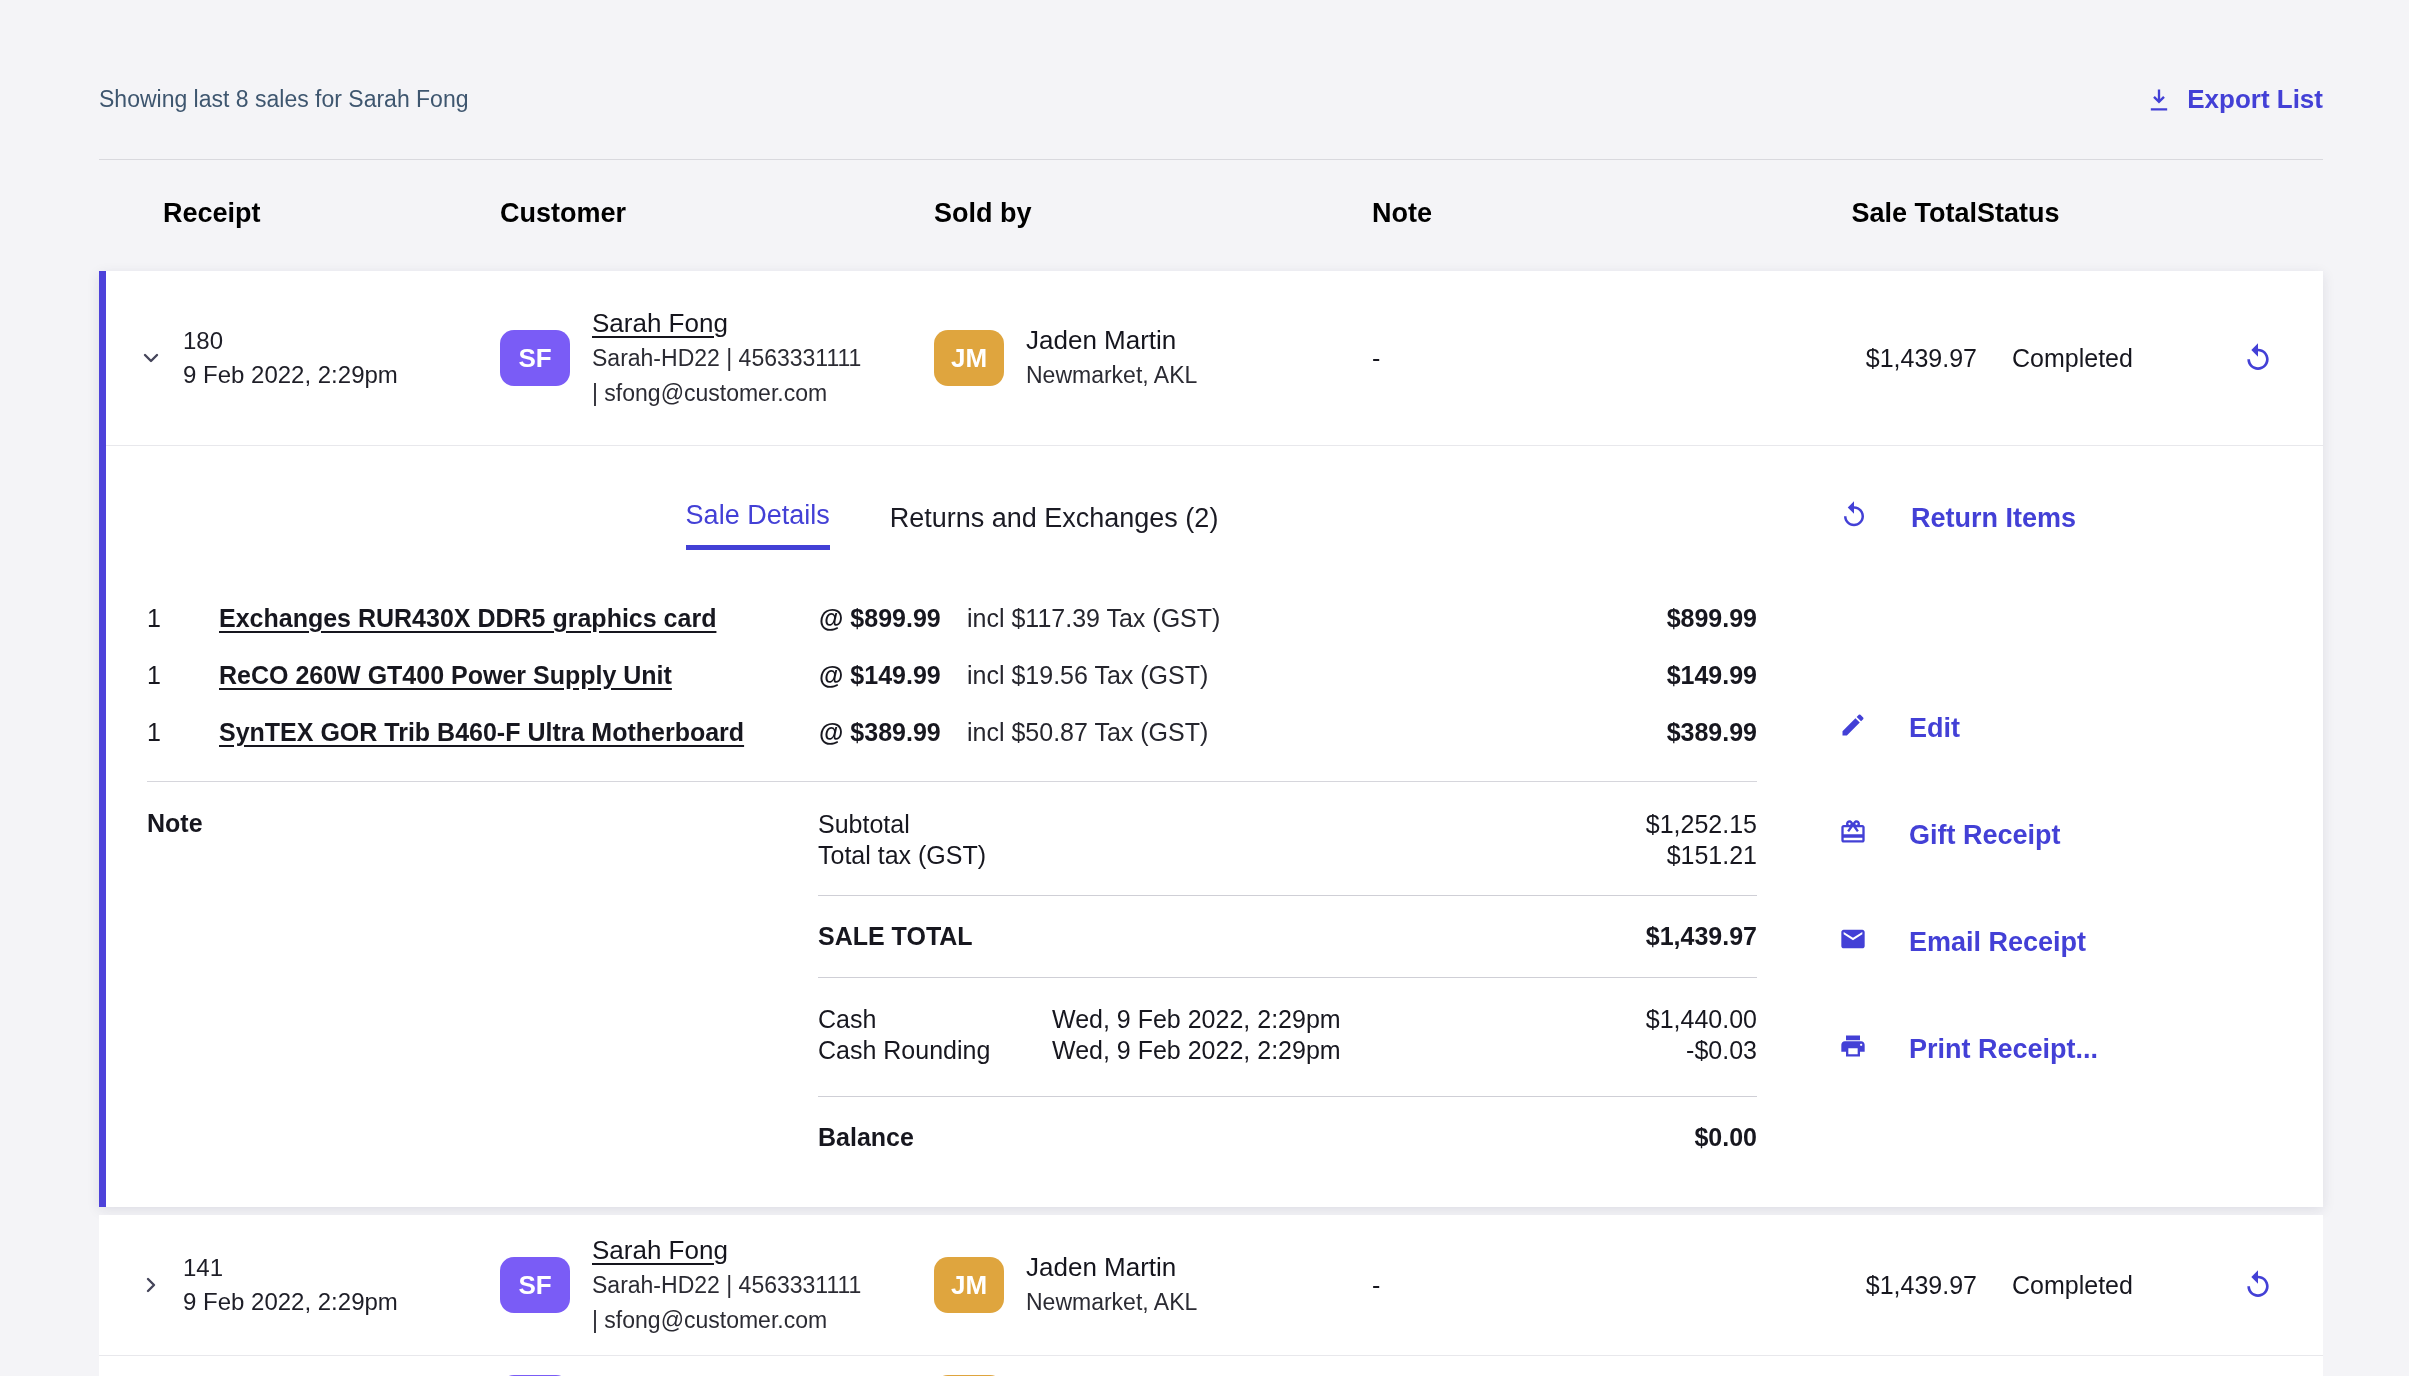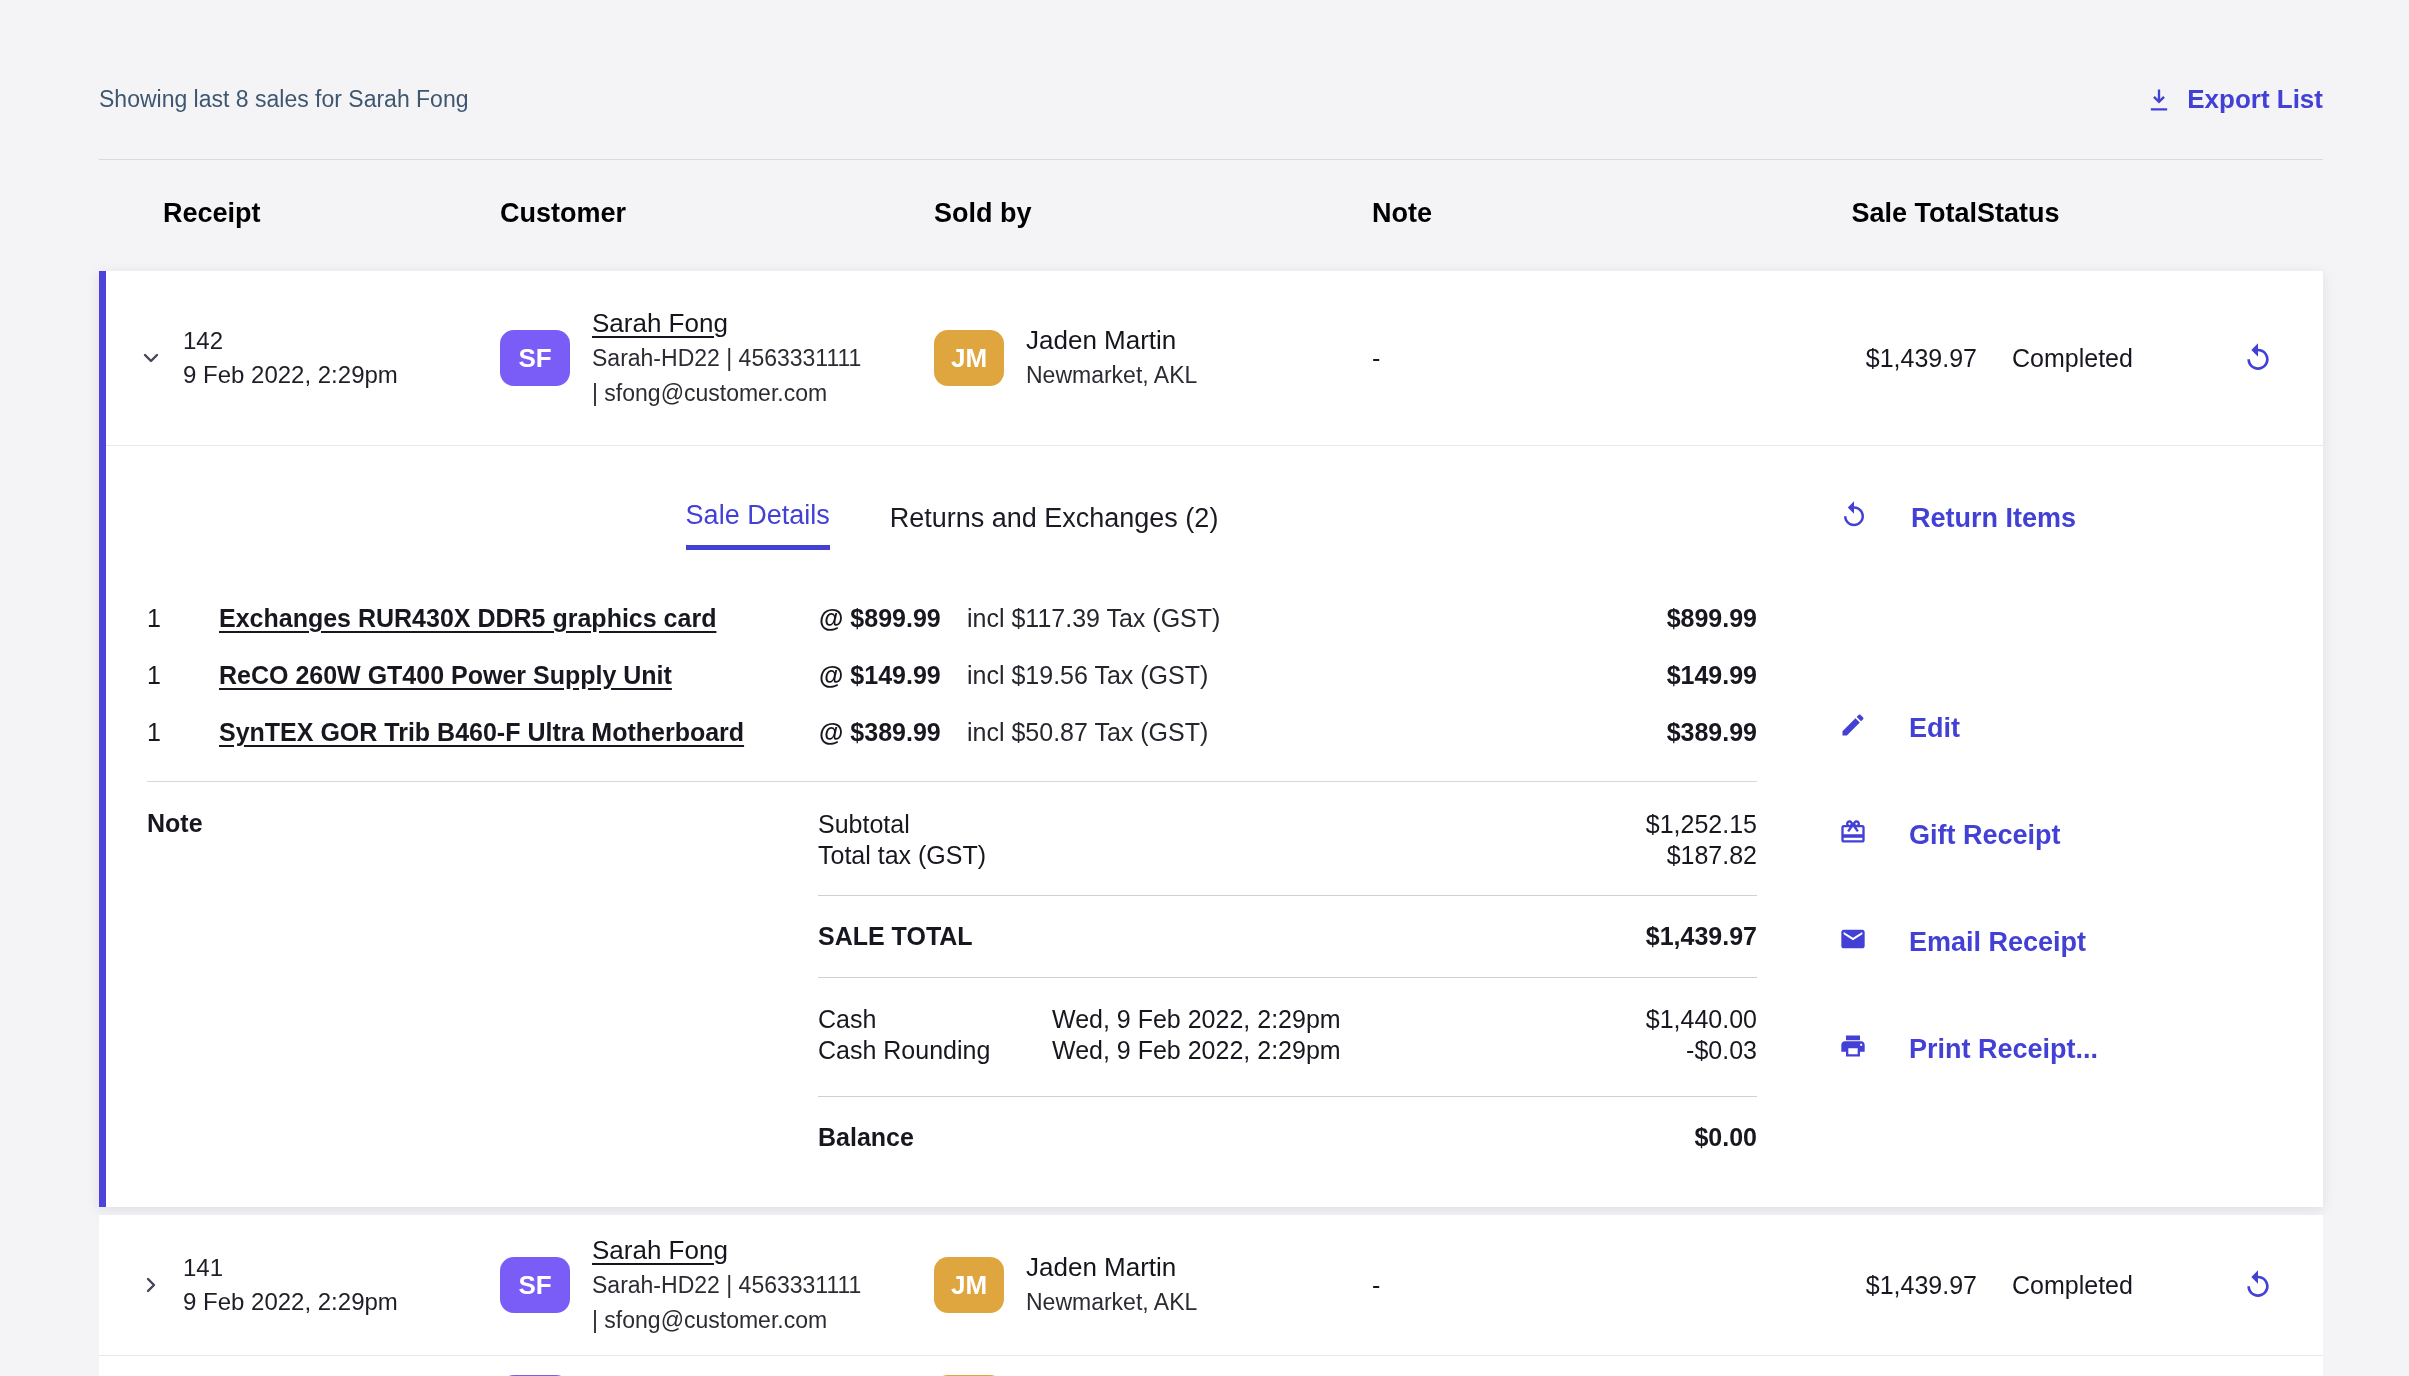--- a/index.html
+++ b/index.html
@@ -143,21 +143,21 @@
   </div>
 
   <div class="sale-card expanded">
     <div class="sale-row">
       <button class="chev-btn">
         <svg width="24" height="24" viewBox="0 0 24 24" fill="none" stroke="currentColor" stroke-width="2.4" stroke-linecap="round" stroke-linejoin="round">
             <path d="M6 9l6 6 6-6"></path>
           </svg>
       </button>
       <div class="receipt-cell">
-        <div>142</div>
+        <div>180</div>
         <div>9 Feb 2022, 2:29pm</div>
       </div>
       <div class="person-cell">
         <div class="avatar customer">SF</div>
         <div>
           <div class="person-name">Sarah Fong</div>
           <div class="person-sub">Sarah-HD22 | 4563331111</div>
           <div class="person-sub">| sfong@customer.com</div>
         </div>
       </div>
@@ -213,21 +213,21 @@
         <div class="below">
           <div class="note-col">Note</div>
           <div class="summary">
             <div class="sgroup">
               <div class="srow">
                 <span>Subtotal</span>
                 <span>$1,252.15</span>
               </div>
               <div class="srow">
                 <span>Total tax (GST)</span>
-                <span>$187.82</span>
+                <span>$151.21</span>
               </div>
             </div>
             <hr class="sdivider">
             <div class="total-row">
               <span>SALE TOTAL</span>
               <span>$1,439.97</span>
             </div>
             <hr class="sdivider">
             <div class="payments">
               <div class="payrow">

